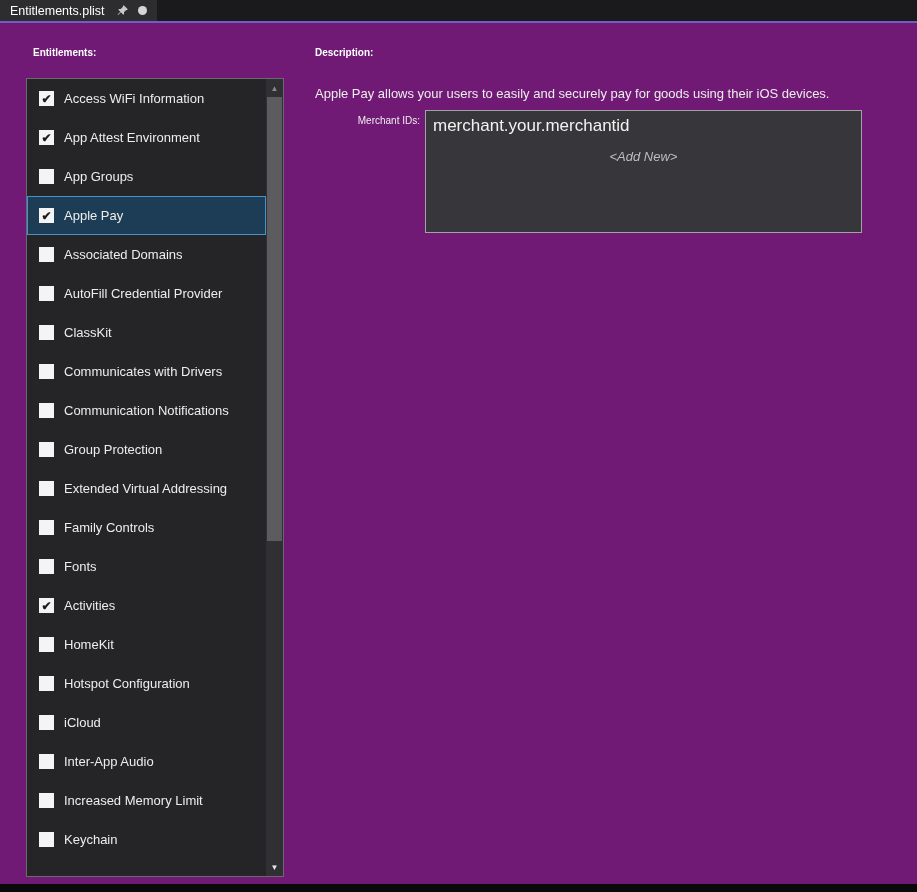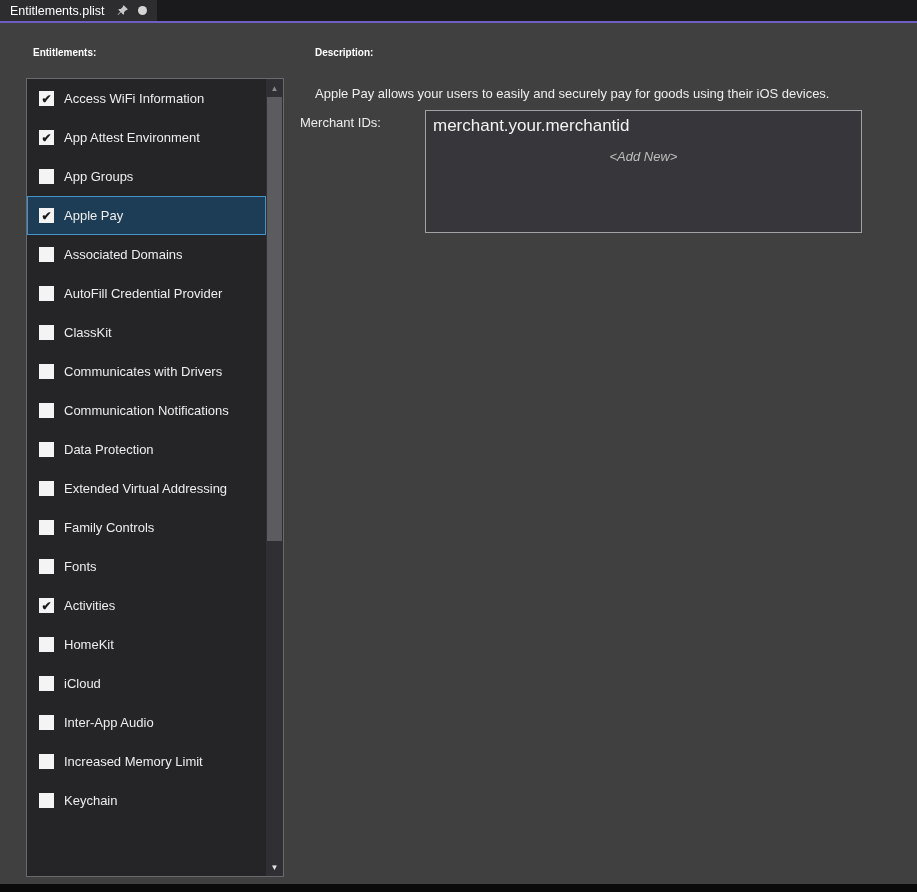--- a/index.html
+++ b/index.html
@@ -1,19 +1,19 @@
 <!DOCTYPE html>
 <html style="--accent: #6C5FC1; --selection_bg: #1C3D55; --selection_border: #4593C8; --checkmark: #1A1A1A;"><head>
 <meta charset="utf-8">
 <style>
   html, body { margin: 0; padding: 0; background: #000; }
   .window {
     position: relative;
     width: 917px; height: 892px;
-    background: #404040;
+    background: #701a75;
     font-family: "Liberation Sans", sans-serif;
     overflow: hidden;
   }
 
   
   .tabbar { position: absolute; top: 0; left: 0; width: 100%; height: 21px; background: #1A1A1D; }
   .tab {
     position: absolute; left: 0; top: 0; height: 21px;
     background: #2D2D30; display: flex; align-items: center;
     padding: 0 10px; color: #FFFFFF; font-size: 12.5px; cursor: default;
@@ -52,21 +52,21 @@
 
   
   .scrollbar { position: absolute; top: 0; right: 0; bottom: 0; width: 17px; background: #303034; }
   .sb-btn { position: absolute; left: 0; width: 17px; height: 16px; display: flex; align-items: center; justify-content: center; font-size: 8px; }
   .sb-btn.up   { top: 1px; color: #8A8A8E; }
   .sb-btn.down { bottom: 1px; color: #E6E6E6; }
   .sb-thumb { position: absolute; left: 1px; top: 18px; width: 15px; height: 444px; background: #5B5B60; }
 
   
   .desc-text { position: absolute; left: 315px; top: 86px; font-size: 13px; color: #EDEDED; white-space: nowrap; }
-  .merchant-label { position: absolute; left: 300px; top: 115px; width: 120px; text-align: left; font-size: 13px; color: #EDEDED; }
+  .merchant-label { position: absolute; left: 300px; top: 115px; width: 120px; text-align: right; font-size: 10px; color: #EDEDED; }
   .merchant-box {
     position: absolute; left: 425px; top: 110px; width: 437px; height: 123px;
     background: #37373B; border: 1px solid #A2A2A6; box-sizing: border-box;
     padding: 5px 7px;
   }
   .merchant-id { font-size: 17px; color: #F2F2F2; height: 20px; line-height: 20px; }
   .add-new { font-size: 13px; font-style: italic; color: #BDBDBD; margin-top: 13px; text-align: center; }
 
   .bottom-strip { position: absolute; left: 0; bottom: 0; width: 100%; height: 8px; background: #0A0A0A; }
 </style>
@@ -123,41 +123,45 @@
         <div class="ent-row">
           <span class="checkbox"></span>
           <span class="ent-label">Communicates with Drivers</span>
         </div>
         <div class="ent-row">
           <span class="checkbox"></span>
           <span class="ent-label">Communication Notifications</span>
         </div>
         <div class="ent-row">
           <span class="checkbox"></span>
-          <span class="ent-label">Data Protection</span>
+          <span class="ent-label">Group Protection</span>
         </div>
         <div class="ent-row">
           <span class="checkbox"></span>
           <span class="ent-label">Extended Virtual Addressing</span>
         </div>
         <div class="ent-row">
           <span class="checkbox"></span>
           <span class="ent-label">Family Controls</span>
         </div>
         <div class="ent-row">
           <span class="checkbox"></span>
           <span class="ent-label">Fonts</span>
         </div>
         <div class="ent-row">
           <span class="checkbox checked">✔</span>
           <span class="ent-label">Activities</span>
         </div>
         <div class="ent-row">
           <span class="checkbox"></span>
           <span class="ent-label">HomeKit</span>
+        </div>
+        <div class="ent-row">
+          <span class="checkbox"></span>
+          <span class="ent-label">Hotspot Configuration</span>
         </div>
         <div class="ent-row">
           <span class="checkbox"></span>
           <span class="ent-label">iCloud</span>
         </div>
         <div class="ent-row">
           <span class="checkbox"></span>
           <span class="ent-label">Inter-App Audio</span>
         </div>
         <div class="ent-row">

